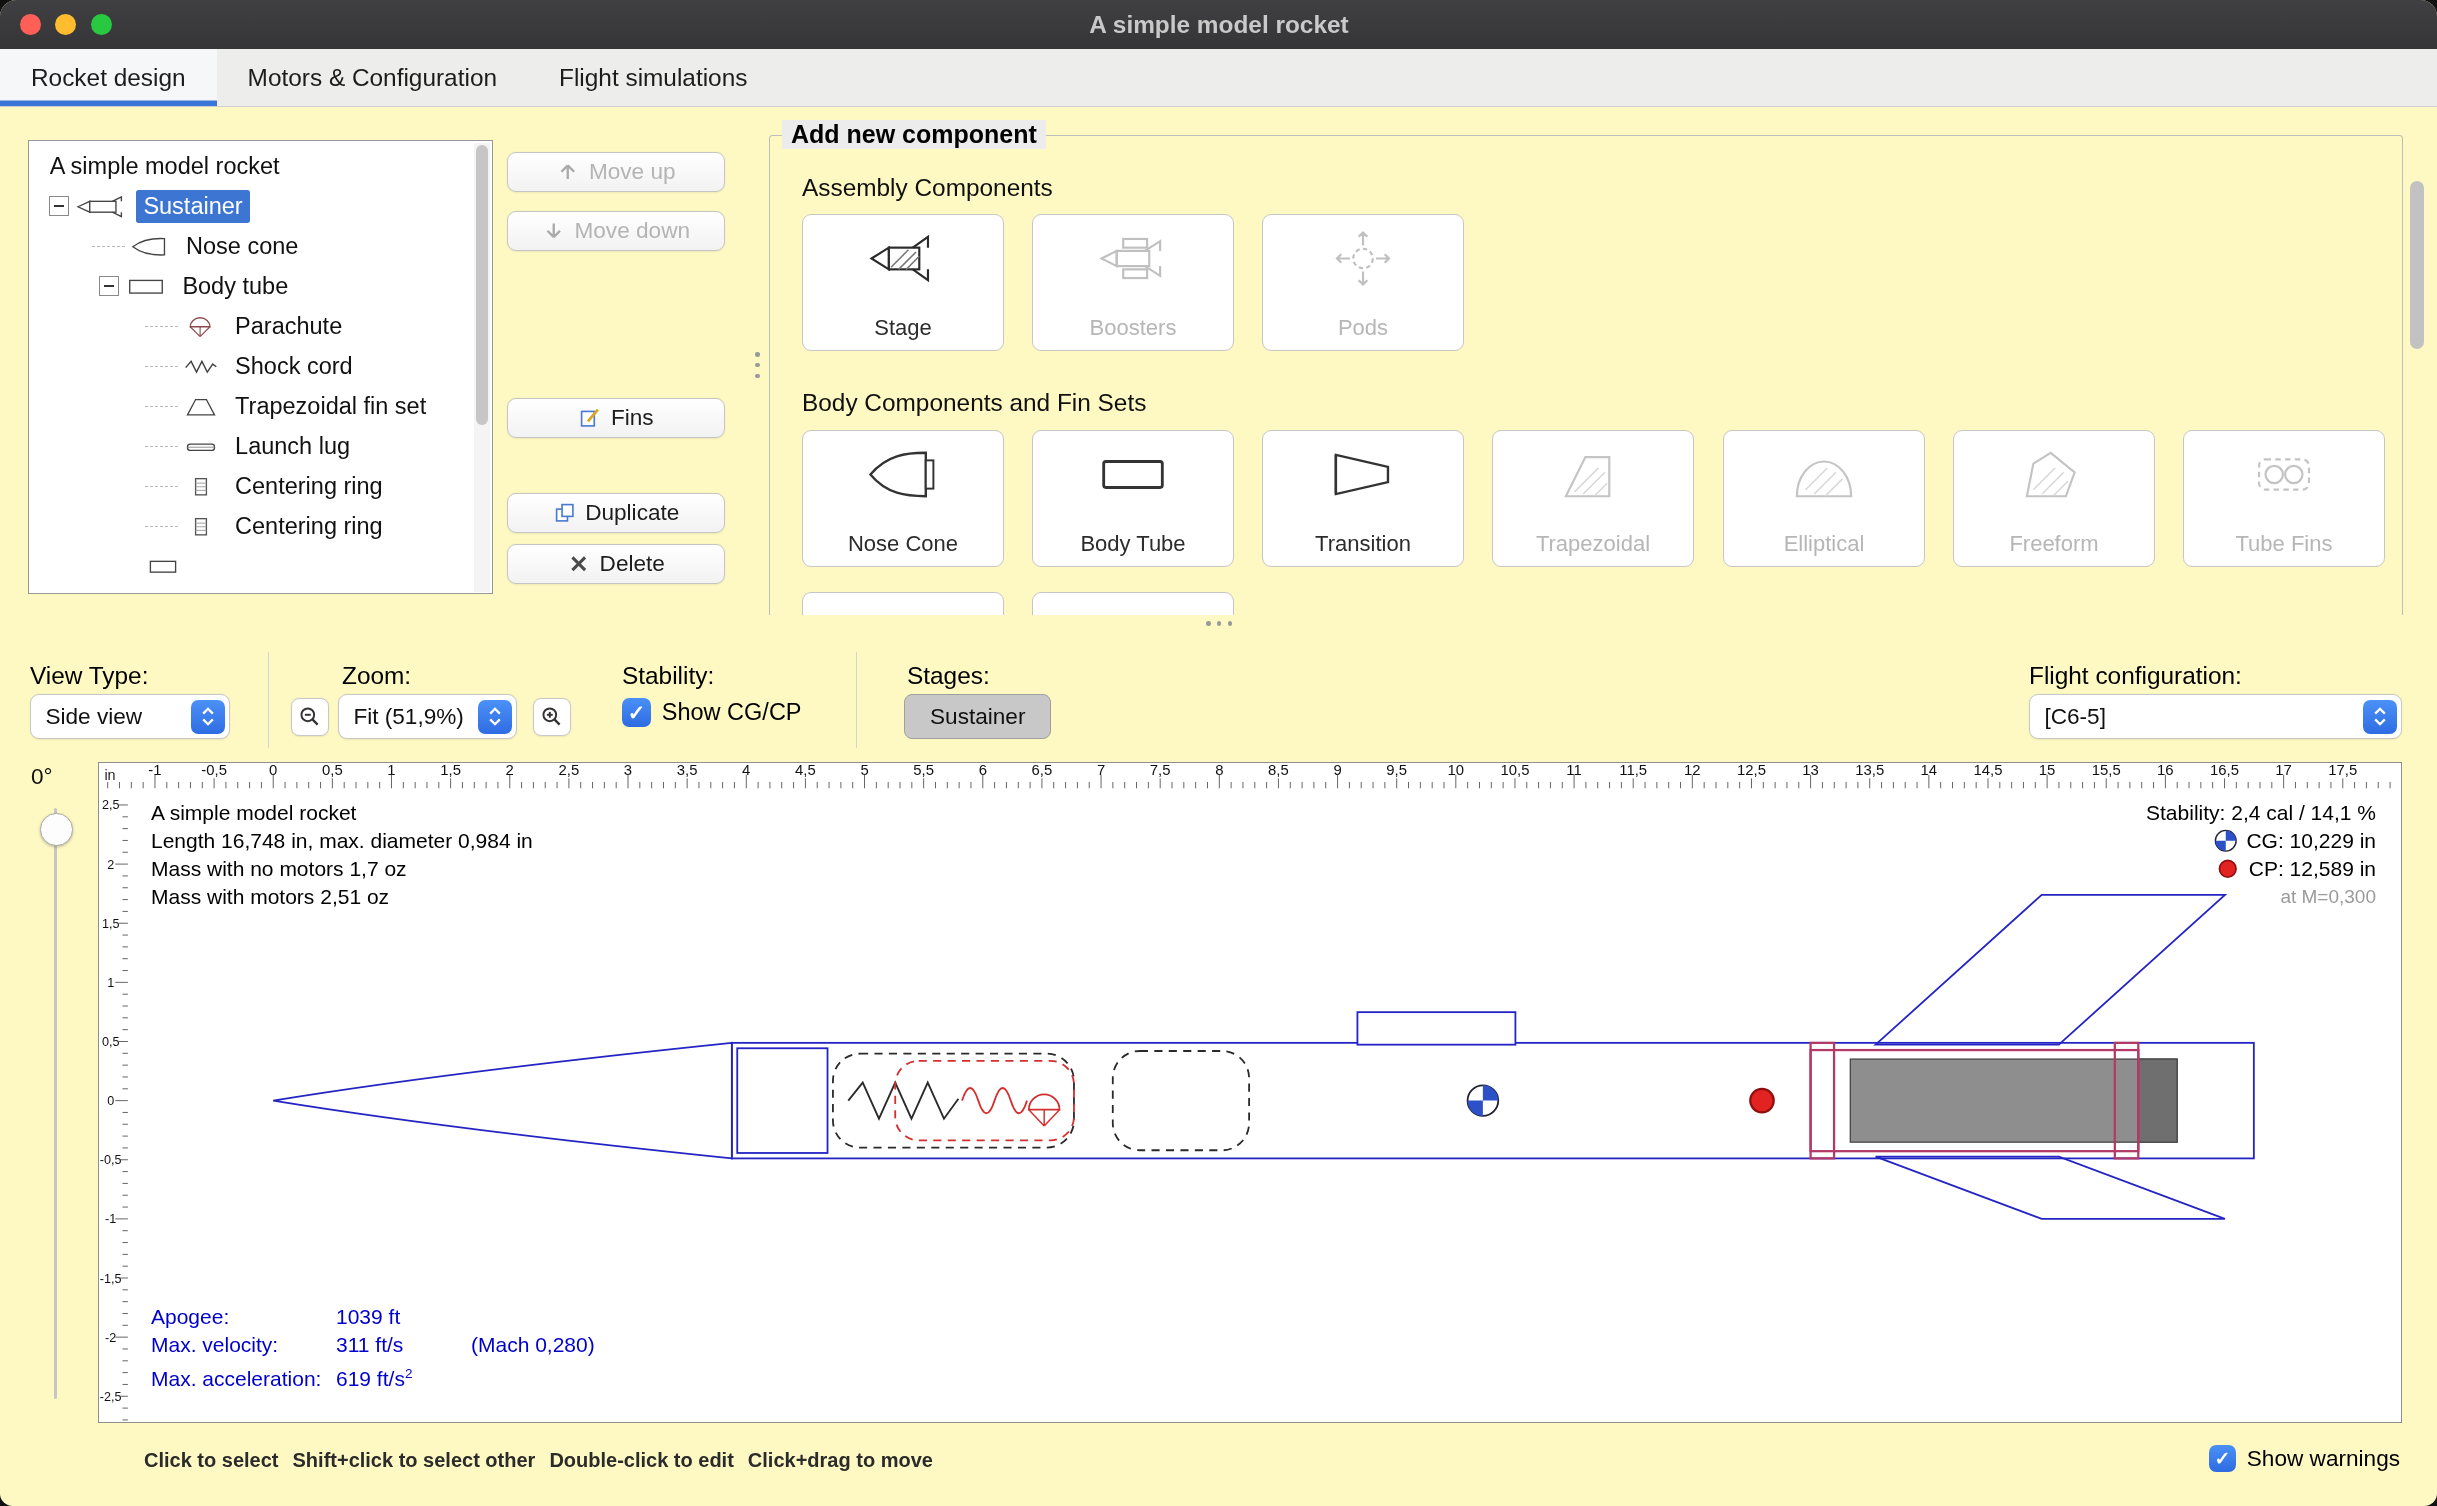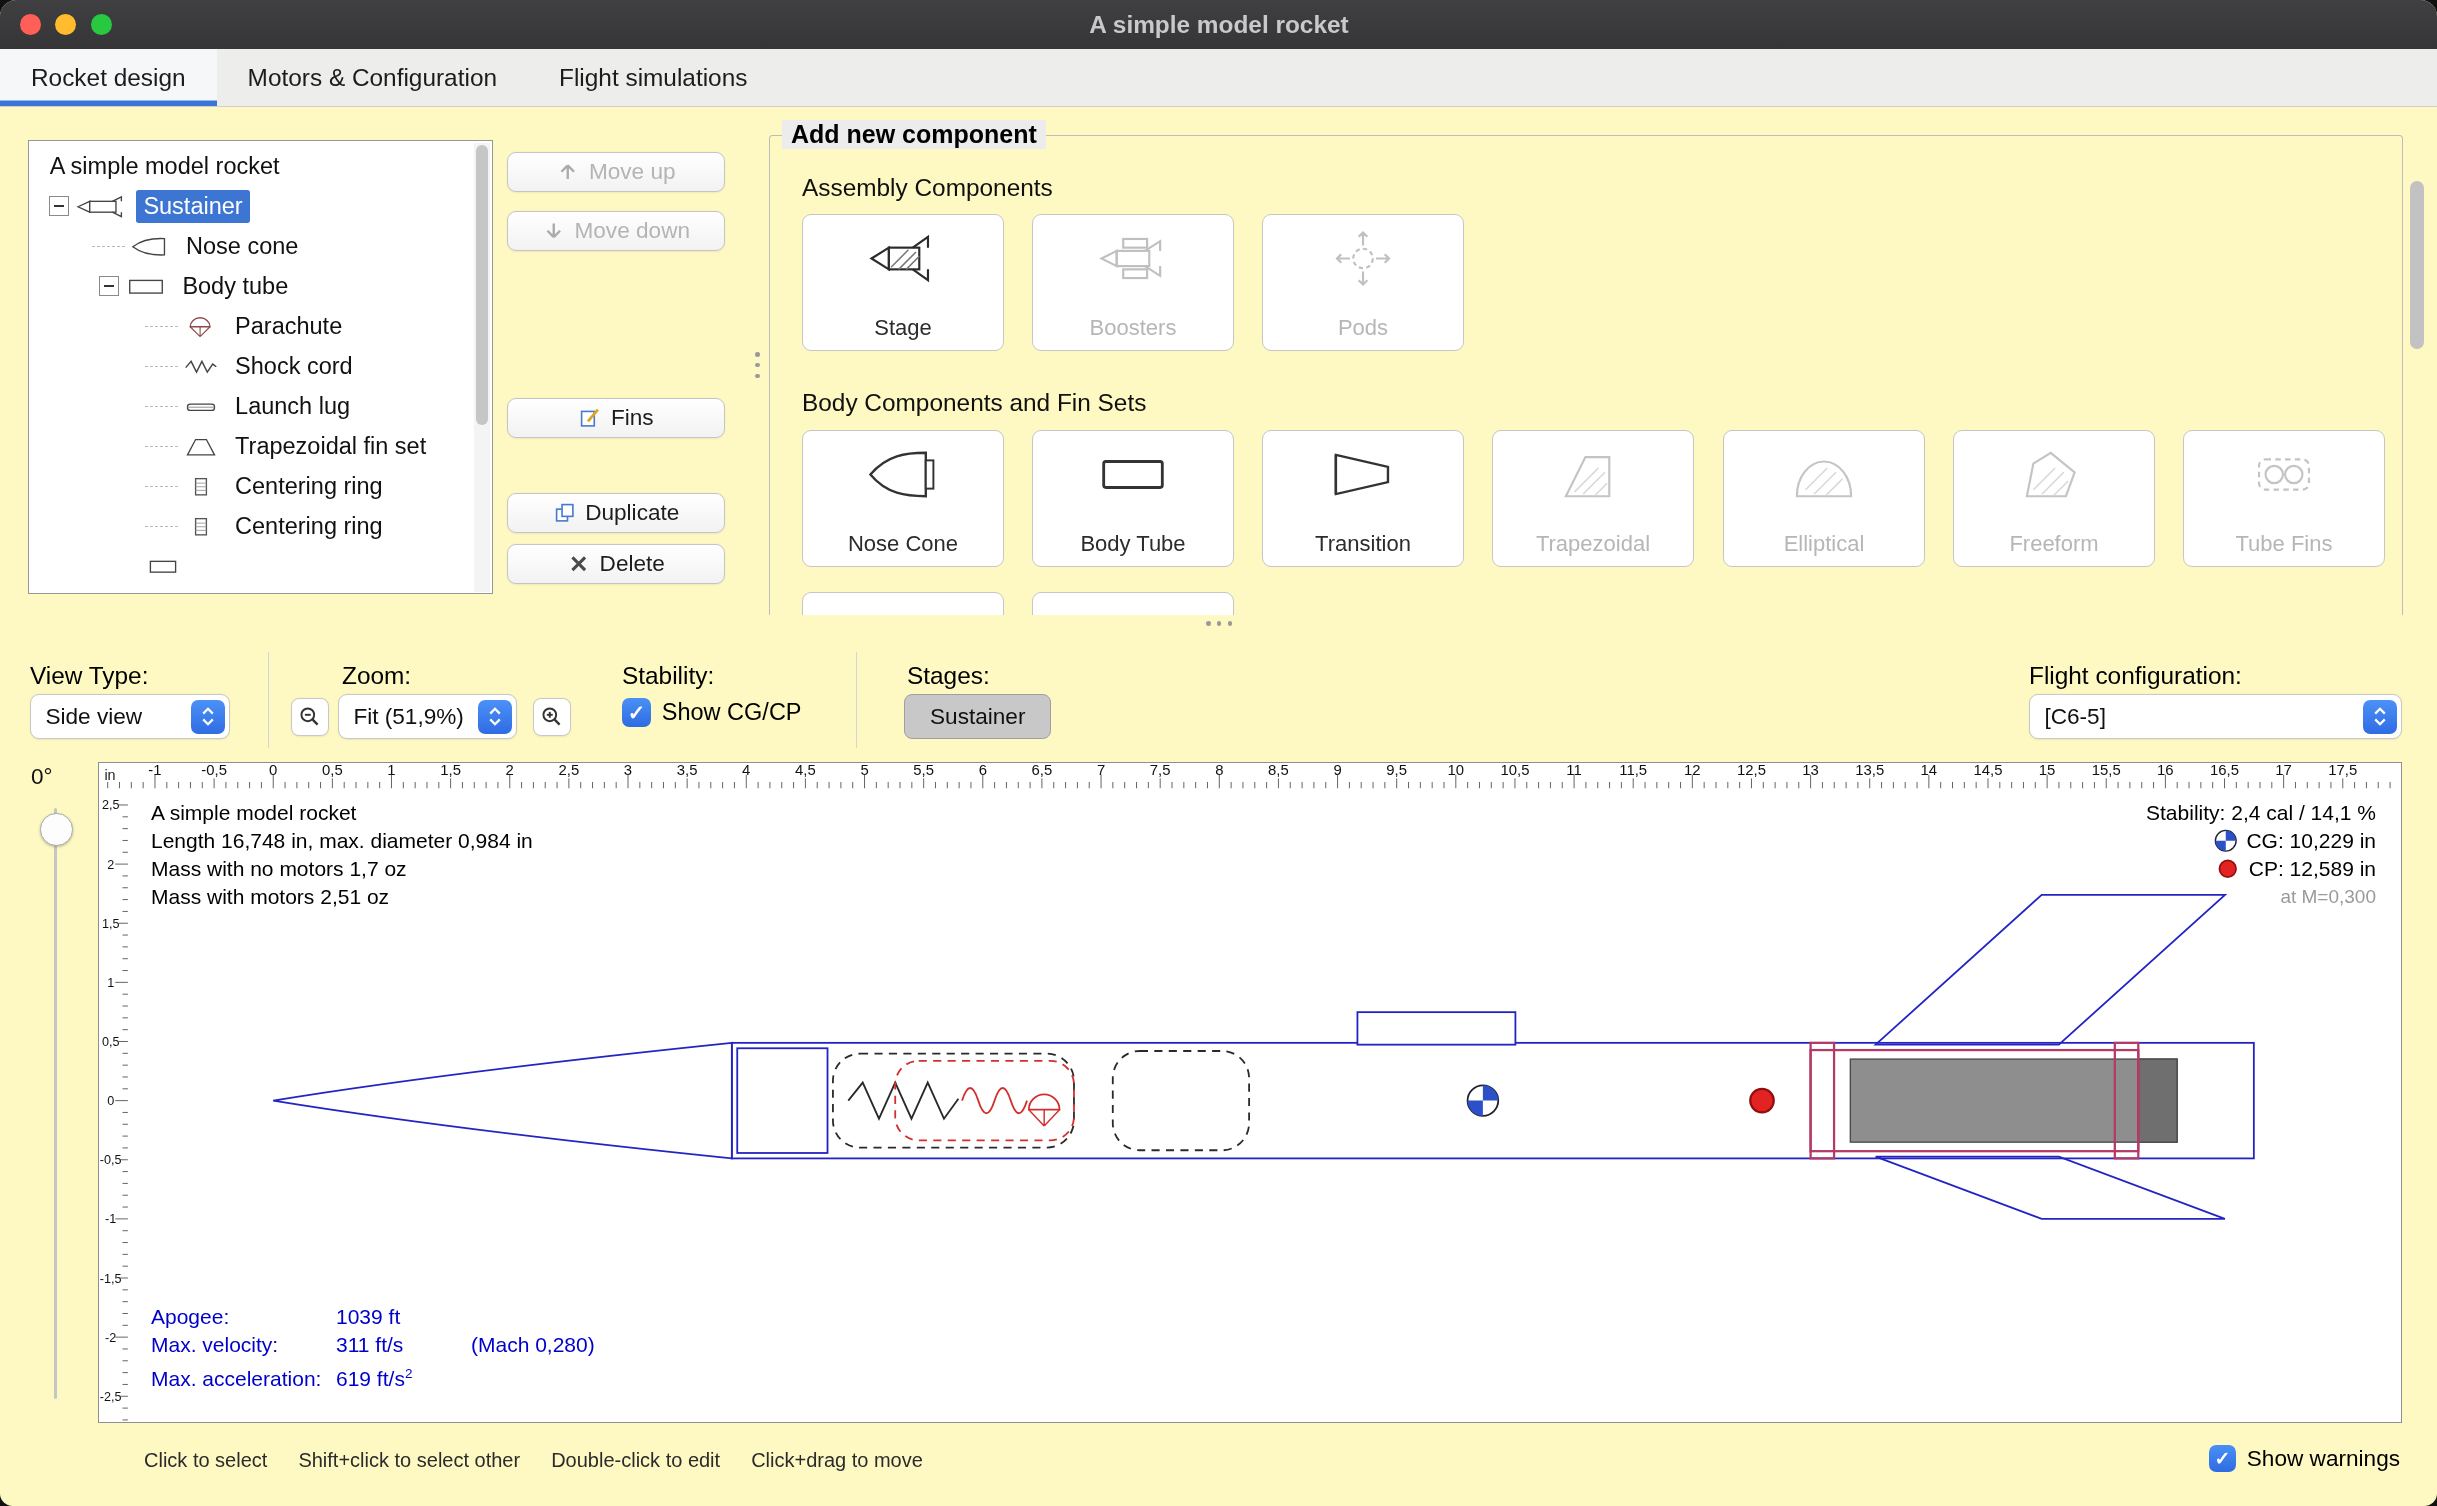--- a/index.html
+++ b/index.html
@@ -97,21 +97,21 @@
   .cv-info { position:absolute; left:52px; top:36px; font-size:21px; line-height:28px; color:#000; }
   .cv-stab { position:absolute; right:25px; top:36px; font-size:21px; line-height:28px; color:#000; text-align:right; }
   .cv-stab .irow { display:flex; justify-content:flex-end; align-items:center; gap:9px; height:28px; }
   .cv-stab .mach { color:#9a9a9a; font-size:19px; }
   .cv-flight { position:absolute; left:52px; top:540px; font-size:21px; line-height:28.4px; color:#0000cc; }
   .cv-flight .flabel { display:inline-block; width:185px; }
   .cv-flight .fval { display:inline-block; width:135px; }
   sup { font-size:13.5px; }
 
   
-  .hints { position:absolute; left:144px; top:1449px; display:flex; gap:31px; font-size:20px; color:#2b2b2b; }
+  .hints { position:absolute; left:144px; top:1449px; display:flex; gap:14px; font-size:20px; color:#2b2b2b;font-weight:bold; }
   .warnrow { position:absolute; left:2209px; top:1445px; display:flex; align-items:center; gap:10.8px; font-size:22.6px; color:#000; }
   .warnrow .cbox { width:27px; height:27px; font-size:19px; }
 </style>
 </head>
 <body>
 
 <div class="window">
 
   <div class="titlebar">
     <div class="traffic">
@@ -183,34 +183,34 @@
           <svg width="36" height="23.5" viewBox="0 0 40 26">
               <polyline points="3,14 9,7 15,19 21,7 27,19 33,10 37,13" fill="none" stroke="#444" stroke-width="1.6"></polyline>
             </svg>
         </span>
         <span class="tlabel">Shock cord</span>
       </div>
       <div class="trow pl3">
         <span class="conn"></span>
         <span class="ticon">
           <svg width="36" height="23.5" viewBox="0 0 40 26">
+              <polygon points="5,22 14,5 26,5 35,22" fill="#fff" stroke="#444" stroke-width="1.5"></polygon>
+            </svg>
+        </span>
+        <span class="tlabel">Trapezoidal fin set</span>
+      </div>
+      <div class="trow pl3">
+        <span class="conn"></span>
+        <span class="ticon">
+          <svg width="36" height="23.5" viewBox="0 0 40 26">
               <rect x="5" y="10" width="30" height="7" rx="3" fill="#fff" stroke="#444" stroke-width="1.5"></rect>
               <line x1="5" y1="13.5" x2="35" y2="13.5" stroke="#888" stroke-width="1"></line>
             </svg>
         </span>
         <span class="tlabel">Launch lug</span>
-      </div>
-      <div class="trow pl3">
-        <span class="conn"></span>
-        <span class="ticon">
-          <svg width="36" height="23.5" viewBox="0 0 40 26">
-              <polygon points="5,22 14,5 26,5 35,22" fill="#fff" stroke="#444" stroke-width="1.5"></polygon>
-            </svg>
-        </span>
-        <span class="tlabel">Trapezoidal fin set</span>
       </div>
       <div class="trow pl3">
         <span class="conn"></span>
         <span class="ticon">
           <svg width="36" height="23.5" viewBox="0 0 40 26">
               <rect x="14" y="4" width="12" height="18" fill="#fff" stroke="#555" stroke-width="1.5"></rect>
               <path d="M14,9 L26,9 M14,13 L26,13 M14,17 L26,17" stroke="#999" stroke-width="1"></path>
             </svg>
         </span>
         <span class="tlabel">Centering ring</span>

